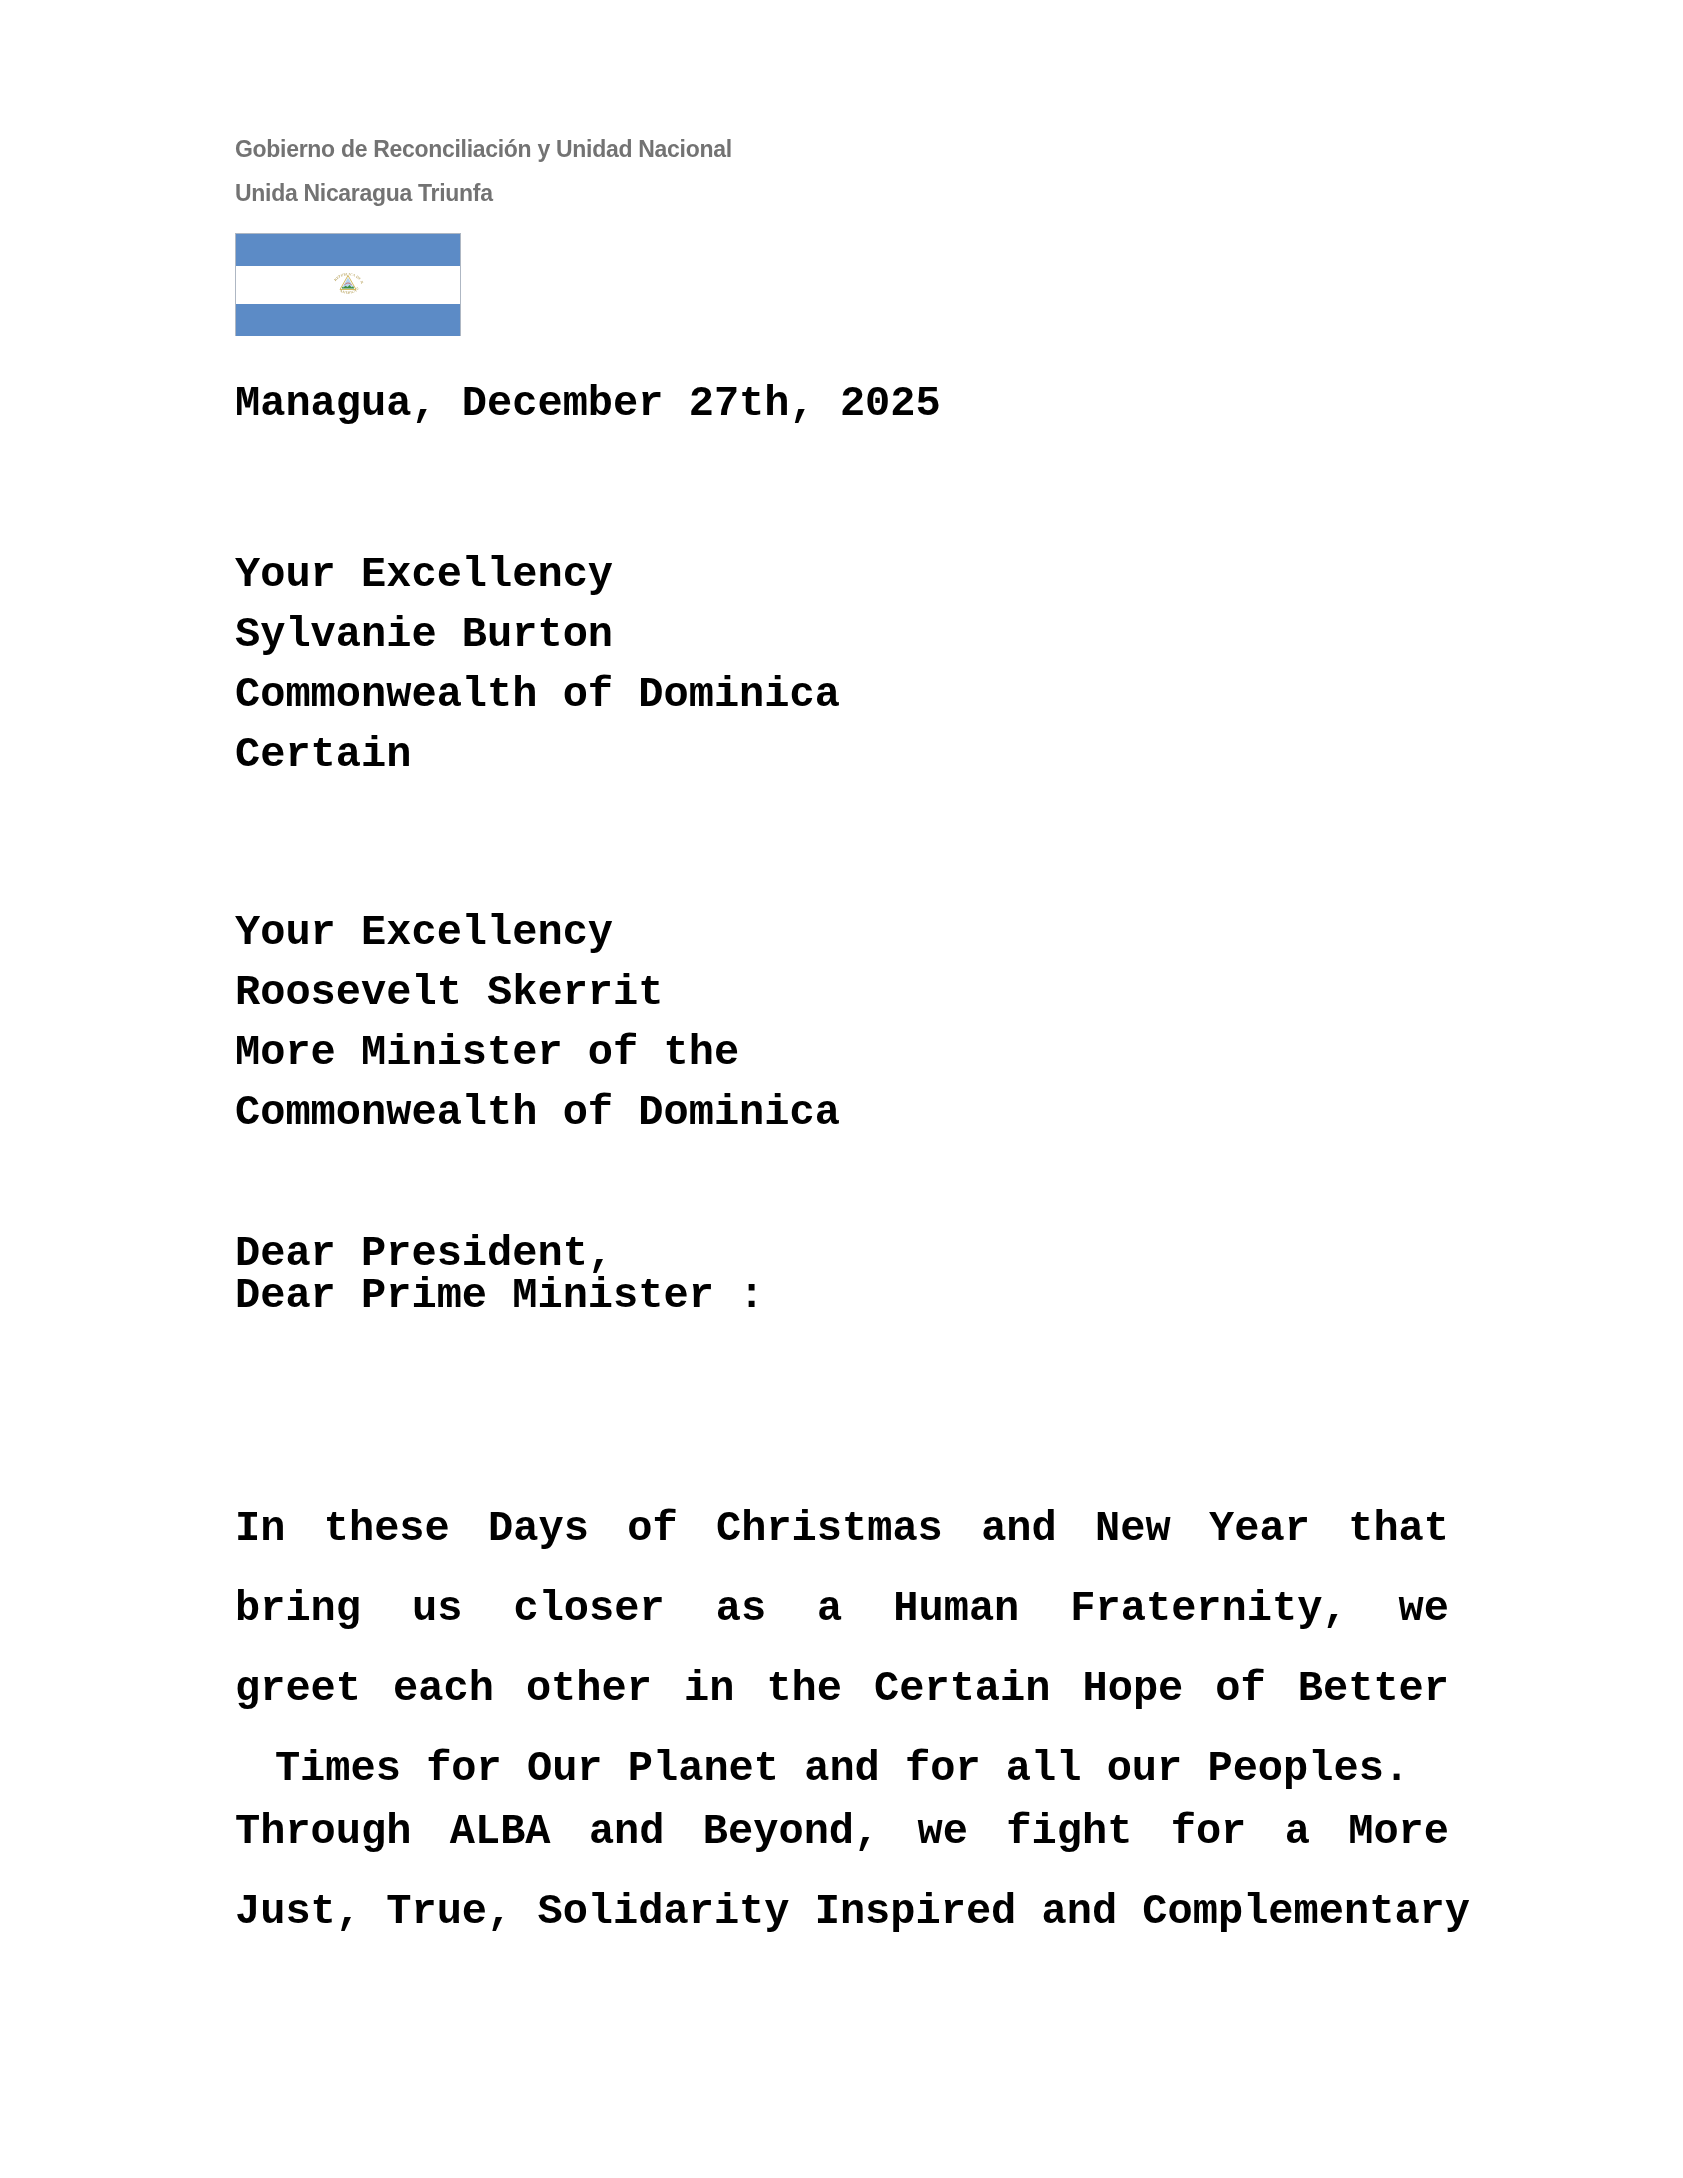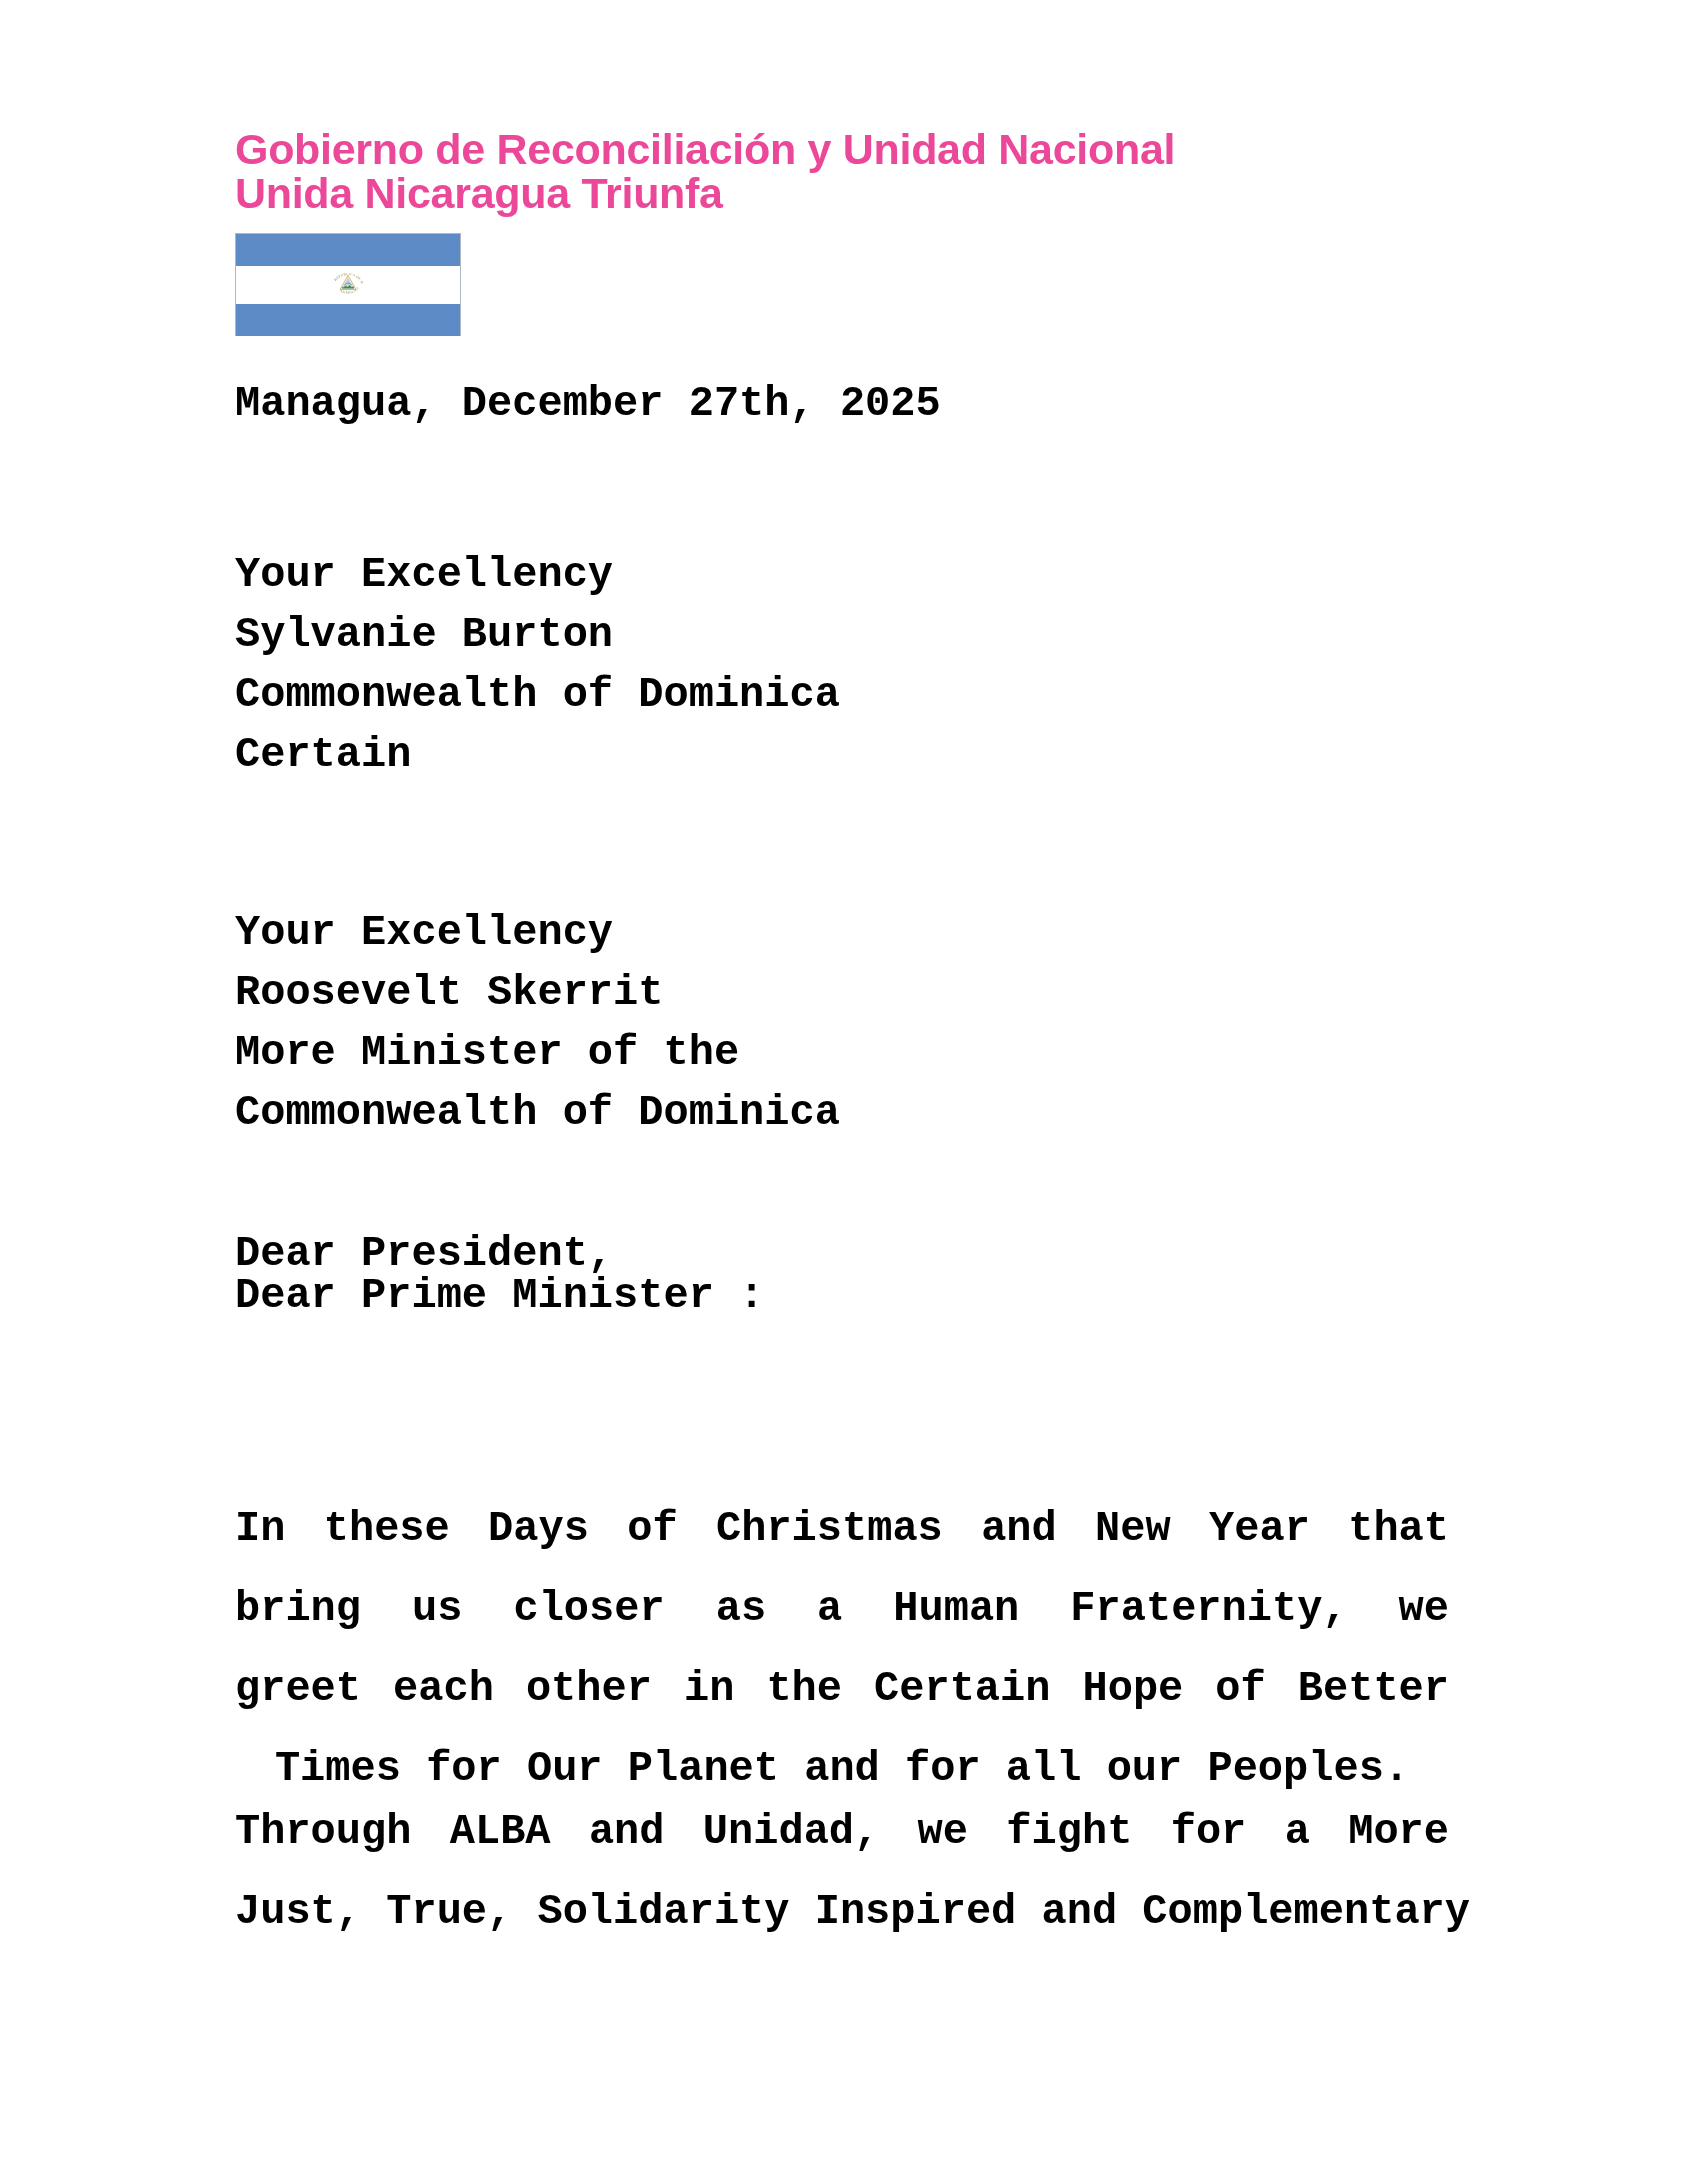--- a/index.html
+++ b/index.html
@@ -16,24 +16,24 @@
     font-family: "Liberation Mono", "DejaVu Sans Mono", monospace;
     color: #000000;
   }
   
   .gov-header {
     position: absolute;
     left: 235px;
     top: 127px;
     font-family: "Liberation Sans", "DejaVu Sans", sans-serif;
     font-weight: bold;
-    font-size: 43px;
+    font-size: 23px;
     line-height: 44px;
     letter-spacing: -0.3px;
-    color: #ec4899;
+    color: #737373;
     white-space: nowrap;
   }
   
   .flag {
     position: absolute;
     left: 235px;
     top: 233px;
     width: 224px;
     height: 101px;
     border: 1px solid #aeb7c3;
@@ -136,18 +136,18 @@
   <div class="mono-lg" style="top:1266px;">Dear Prime Minister :</div>
 
   <div class="para" style="top:1489px;">
     <div class="pline j">In these Days of Christmas and New Year that</div>
     <div class="pline j">bring us closer as a Human Fraternity, we</div>
     <div class="pline j">greet each other in the Certain Hope of Better</div>
     <div class="pline last">Times for Our Planet and for all our Peoples.</div>
   </div>
 
   <div class="para" style="top:1792px;">
-    <div class="pline j">Through ALBA and Unidad, we fight for a More</div>
+    <div class="pline j">Through ALBA and Beyond, we fight for a More</div>
     <div class="pline last">Just, True, Solidarity Inspired and Complementary</div>
   </div>
 
 </div>
 
 
 </body></html>

